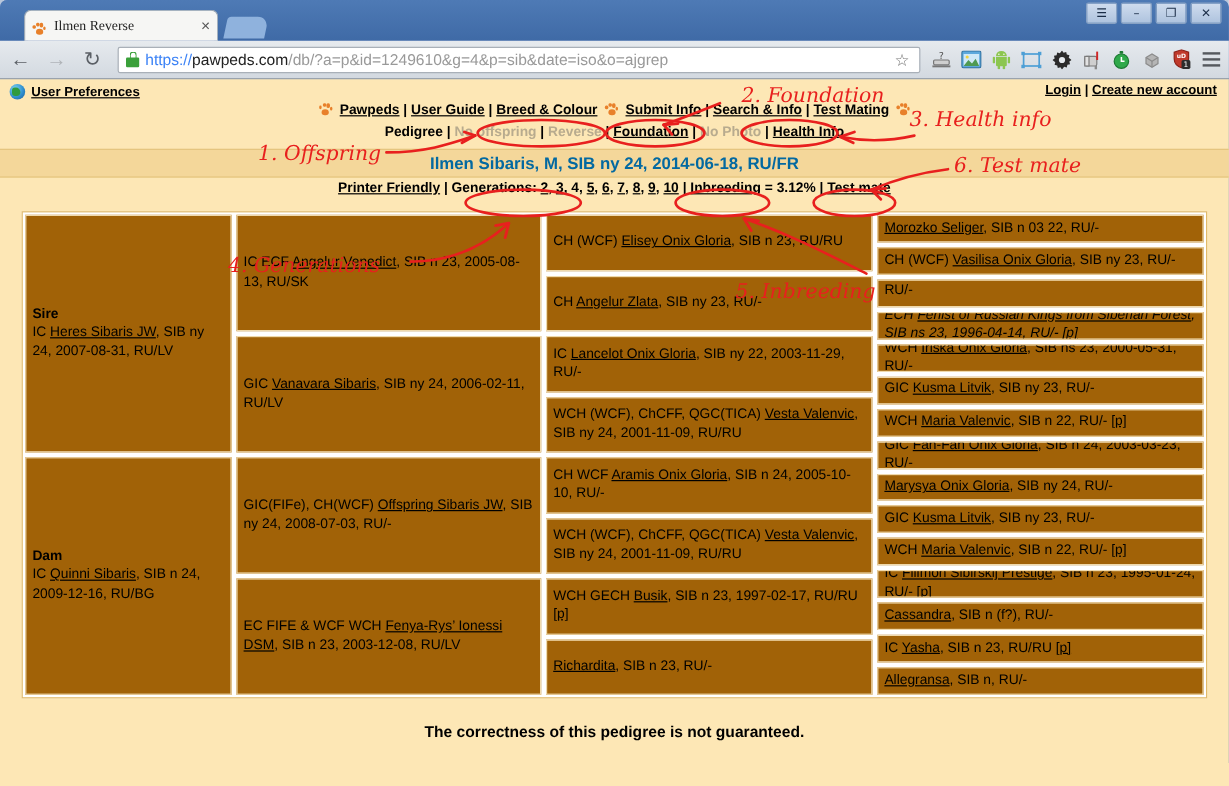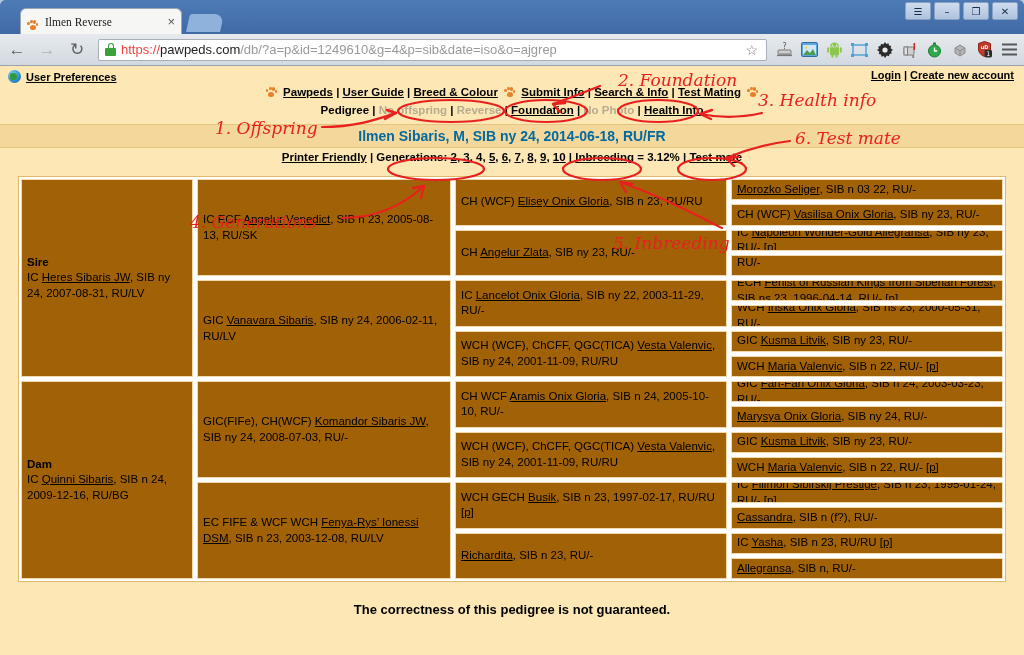--- a/index.html
+++ b/index.html
@@ -62,21 +62,21 @@
     flex:1 1 auto; height:22px; margin:0 6px 0 8px;
     background:#fff; border:1px solid #a9b0b8; border-radius:2px;
     display:flex; align-items:center; padding:0 4px;
     font-size:13px; font-family:"Liberation Sans", sans-serif;
   }
   #lock { width:11px; height:13px; margin:0 5px 0 2px; position:relative; flex:0 0 11px; }
   #lock .body { position:absolute; bottom:0; left:0; width:11px; height:8px; background:#3aa03a; border-radius:1px; }
   #lock .shackle { position:absolute; top:0; left:2.5px; width:6px; height:6px;
       border:1.7px solid #3aa03a; border-bottom:none; border-radius:3px 3px 0 0; }
   #url { white-space:nowrap; overflow:hidden; color:#999; }
-  #url .scheme { color:#ef4444; }
+  #url .scheme { color:#3b82f6; }
   #url .host { color:#222; }
   #star { margin-left:auto; font-size:14px; color:#777; padding:0 4px; cursor:pointer; }
   #extensions { display:flex; align-items:center; gap:2px; padding-right:3px; }
   .ext { width:23px; height:24px; display:flex; align-items:center; justify-content:center;
          position:relative; cursor:pointer; }
   
   #page {
     position:absolute; left:0; top:66px; width:1024px; height:589px;
     background:#fde7b5; overflow:hidden;
   }
@@ -319,21 +319,21 @@
           </div>
         </div>
       <div class="col g2" id="col-gen2">
           <div class="cell" style="flex: 1 1 0px;">
             <div class="inner"><span>IC ECF </span><a class="l">Angelur Venedict</a><span>, SIB n 23, 2005-08-13, RU/SK</span></div>
           </div>
           <div class="cell" style="flex: 1 1 0px;">
             <div class="inner"><span>GIC </span><a class="l">Vanavara Sibaris</a><span>, SIB ny 24, 2006-02-11, RU/LV</span></div>
           </div>
           <div class="cell" style="flex: 1 1 0px;">
-            <div class="inner"><span>GIC(FIFe), CH(WCF) </span><a class="l">Komandor Sibaris JW</a><span>, SIB ny 24, 2008-07-03, RU/-</span></div>
+            <div class="inner"><span>GIC(FIFe), CH(WCF) </span><a class="l">Offspring Sibaris JW</a><span>, SIB ny 24, 2008-07-03, RU/-</span></div>
           </div>
           <div class="cell" style="flex: 1 1 0px;">
             <div class="inner"><span>EC FIFE &amp; WCF WCH </span><a class="l">Fenya-Rys’ Ionessi DSM</a><span>, SIB n 23, 2003-12-08, RU/LV</span></div>
           </div>
         </div>
       <div class="col g3" id="col-gen3">
           <div class="cell" style="flex: 1 1 0px;">
             <div class="inner"><span>CH (WCF) </span><a class="l">Elisey Onix Gloria</a><span>, SIB n 23, RU/RU</span></div>
           </div>
           <div class="cell" style="flex: 1 1 0px;">
@@ -358,27 +358,24 @@
             <div class="inner"><a class="l">Richardita</a><span>, SIB n 23, RU/-</span></div>
           </div>
         </div>
       <div class="col g4" id="col-gen4">
           <div class="cell" style="flex: 1 1 0px;">
             <div class="inner"><a class="l">Morozko Seliger</a><span>, SIB n 03 22, RU/-</span></div>
           </div>
           <div class="cell" style="flex: 1 1 0px;">
             <div class="inner"><span>CH (WCF) </span><a class="l">Vasilisa Onix Gloria</a><span>, SIB ny 23, RU/-</span></div>
           </div>
-          <div class="cell" style="flex: 1 1 0px;">
-            <div class="inner"><span>IC </span><a class="l">Napoleon Wonder-Gold Allegransa</a><span>, SIB ny 23, RU/- </span><a class="l">[p]</a></div>
-          </div>
           <div class="cell" style="flex: 1 1 0px; align-items: flex-end;">
             <div class="inner"><span>GIC </span><a class="l">Mersiliniya Golden Allegransa</a><span>, SIB  ny 23, RU/-</span></div>
           </div>
-          <div class="cell" style="flex: 1 1 0px;">
+          <div class="cell" style="flex: 1 1 0px; font-style: italic;">
             <div class="inner"><span>ECH </span><a class="l">Fenist of Russian Kings from Siberian Forest</a><span>, SIB ns 23, 1996-04-14, RU/- </span><a class="l">[p]</a></div>
           </div>
           <div class="cell" style="flex: 1 1 0px;">
             <div class="inner"><span>WCH </span><a class="l">Iriska Onix Gloria</a><span>, SIB ns 23, 2000-05-31, RU/-</span></div>
           </div>
           <div class="cell" style="flex: 1 1 0px;">
             <div class="inner"><span>GIC </span><a class="l">Kusma Litvik</a><span>, SIB ny 23, RU/-</span></div>
           </div>
           <div class="cell" style="flex: 1 1 0px;">
             <div class="inner"><span>WCH </span><a class="l">Maria Valenvic</a><span>, SIB n 22, RU/- </span><a class="l">[p]</a></div>

